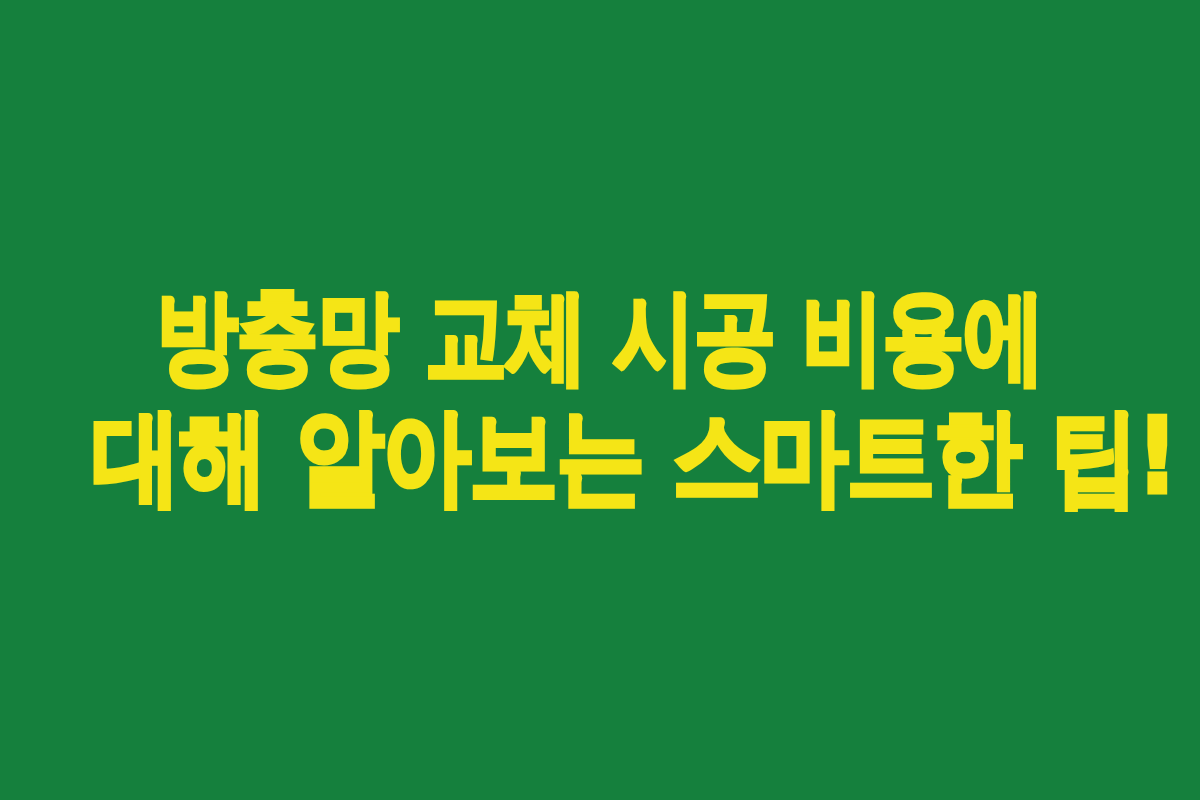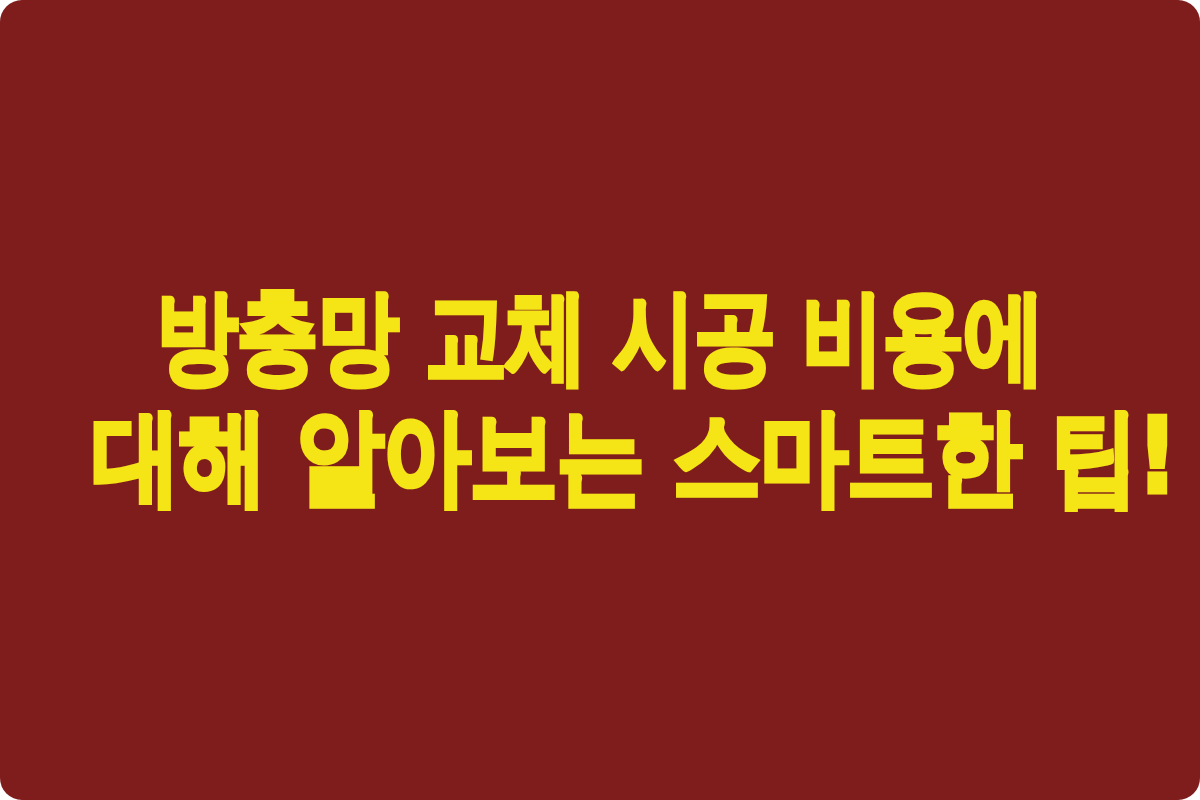--- a/index.html
+++ b/index.html
@@ -65,21 +65,21 @@
   }
 
   .headline-line--second {
     font-size: 104px;
     transform: scaleX(0.985);
   }
 </style>
 </head>
 <body>
 
-<div class="banner" style="background: #7f1d1d; border-radius: 22px;">
+<div class="banner" style="background: #15803d;">
 
   <div class="headline">
 
     <span class="headline-line headline-line--first" style="color: rgb(245, 229, 22); -webkit-text-stroke: 5px rgb(245, 229, 22); transform: scaleX(0.8069);">방충망 교체 시공 비용에</span>
 
     <span class="headline-line headline-line--second" style="color: rgb(245, 229, 22); -webkit-text-stroke: 5px rgb(245, 229, 22); transform: scaleX(0.8458);">대해 알아보는 스마트한 팁!</span>
 
   </div>
 
 </div>

